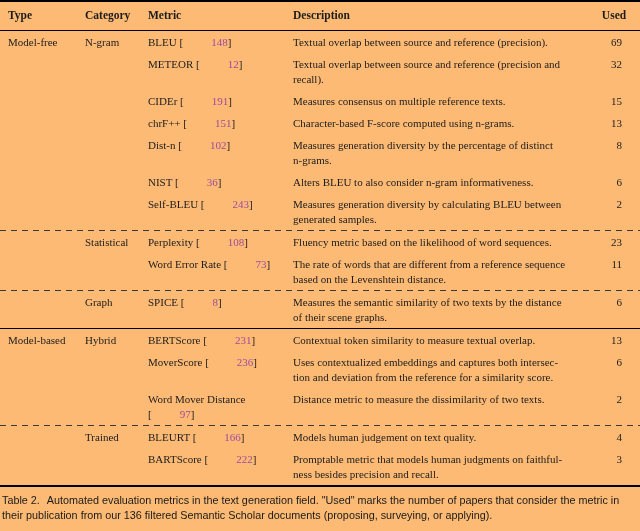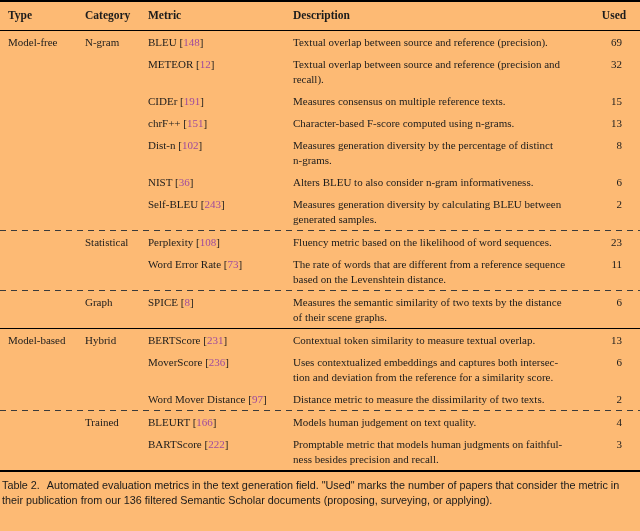--- a/index.html
+++ b/index.html
@@ -44,21 +44,21 @@
 
   tbody td {
     vertical-align: top;
     padding: 3.5px 0 3.5px 0;
   }
   td.cell-type  { padding-left: 8px; }
   td.cell-desc  { white-space: pre-line; padding-right: 4px; }
   td.cell-used  { text-align: right; padding-right: 18px; }
 
   .cite      { color: inherit; }
-  .cite .num { color: var(--cite-color, #9e4a9e); }
+  .cite .num { color: var(--cite-color, #9e4a9e); margin-left: 28px; }
 
   tr.sep td {
     padding: 0;
     height: 1px;
     line-height: 0;
     font-size: 0;
   }
   tr.sep-dashed td {
     background: repeating-linear-gradient(90deg, #3a3a3a 0 6px, transparent 6px 11px);
     background-size: 100% 1px;

